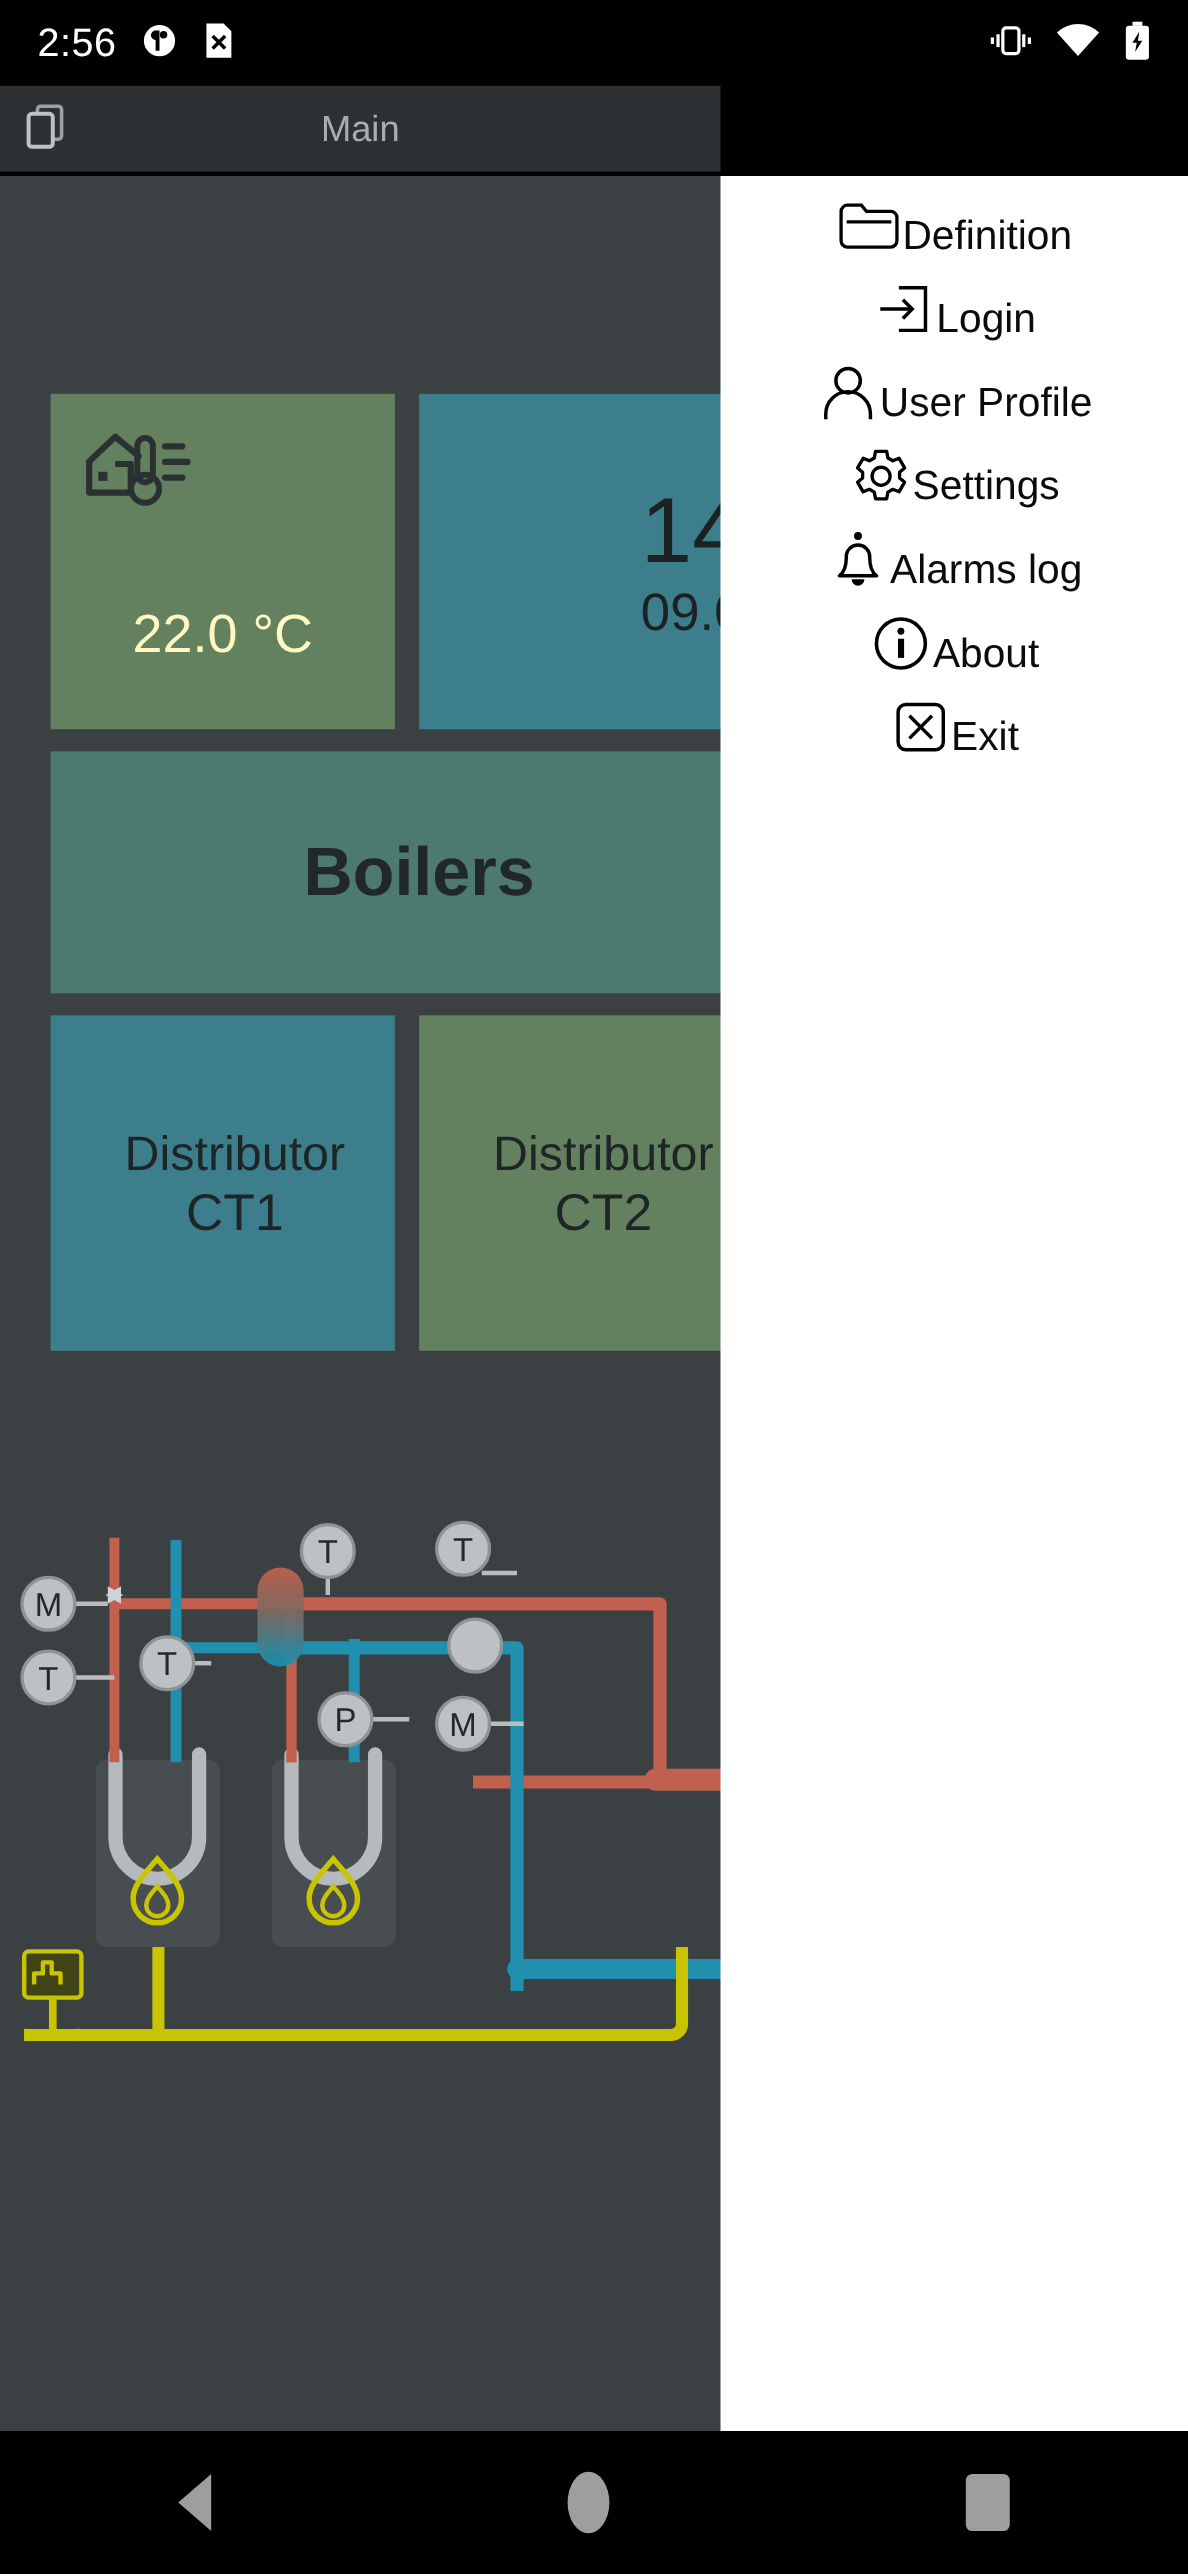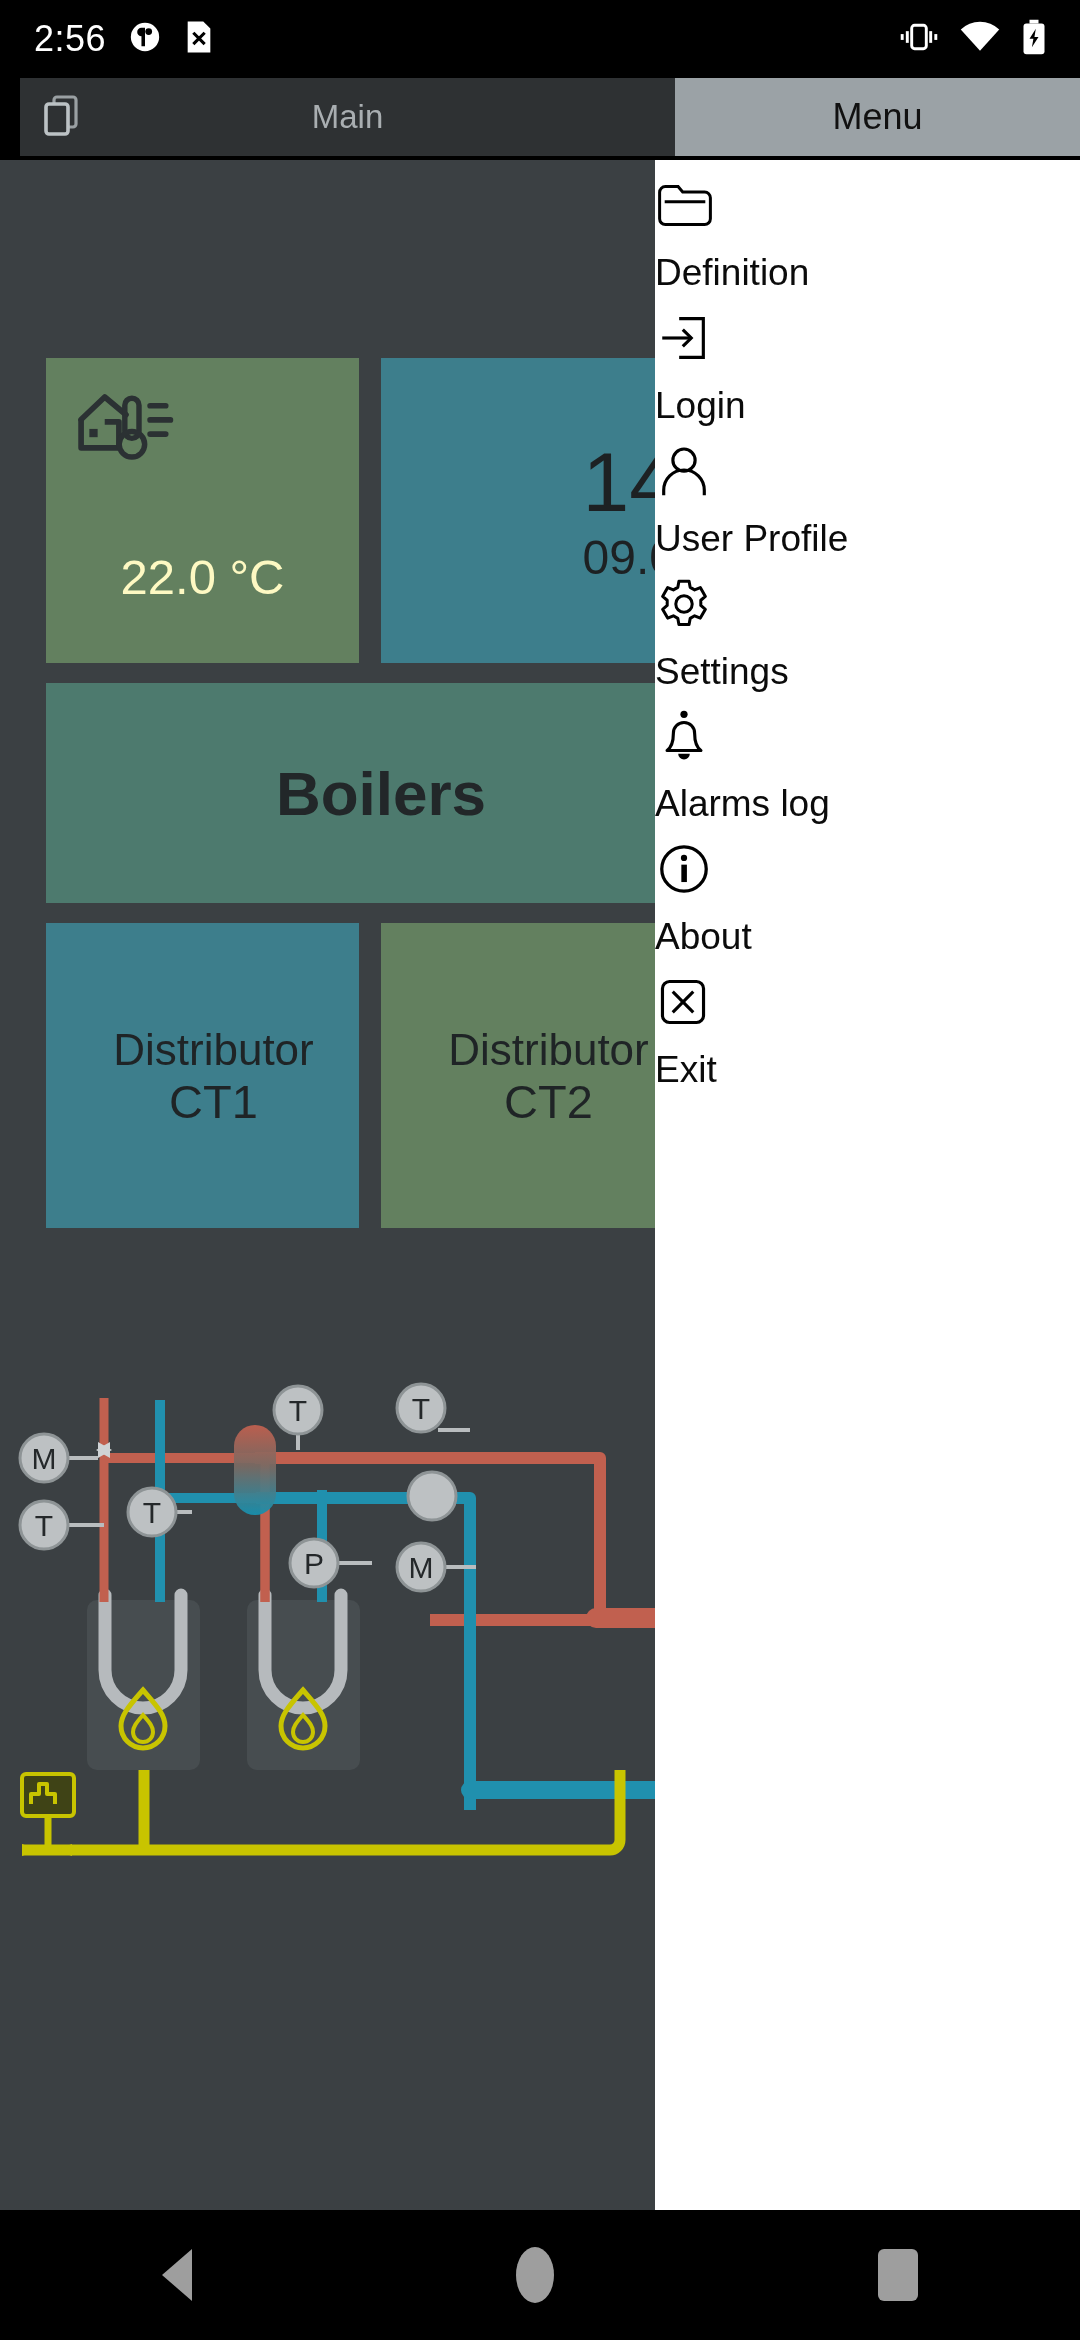--- a/index.html
+++ b/index.html
@@ -20,21 +20,20 @@
   }
   .sb-left { display:flex; align-items:center; gap:22px; }
   .sb-time { font-size:36px; letter-spacing:0.5px; font-family:"Liberation Sans", sans-serif; }
   .sb-right { display:flex; align-items:center; gap:22px; }
   .sb-icon { display:block; }
 
   
   .appbar {
     position:absolute; left:0; top:78px; width:1080px; height:78px;
     display:flex;
-    padding-left:20px;
   }
   .appbar-main {
     flex:0 0 655px; background:#2e3133;
     display:flex; align-items:center; position:relative;
   }
   .appbar-icon { position:absolute; left:18px; top:50%; transform:translateY(-50%); }
   .appbar-title {
     width:100%; text-align:center; color:#a9aeb1; font-size:33px;
     padding-right:0; padding-left:0;
   }
@@ -96,22 +95,22 @@
 
   
   .schematic { position:absolute; left:0; top:1210px; width:1080px; height:560px; }
 
   
   .drawer {
     position:absolute; left:655px; top:160px; width:425px; height:2050px;
     background:#fff;
   }
   .menu-item {
-    width:100%; display:flex; flex-direction:column;
-    align-items:flex-start; justify-content:center;
+    width:100%; display:flex; flex-direction:row;
+    align-items:center; justify-content:center;
     padding-top:14px;
   }
   .menu-item .mi-icon { height:62px; display:flex; align-items:center; justify-content:center; }
   .menu-item .mi-label {
     font-size:37px; color:#0b0b0b; margin-top:18px; text-align:center;
     line-height:1.05;
   }
 
   
   .navbar {
@@ -172,23 +171,20 @@
 
   <div class="appbar">
     <div class="appbar-main">
       <span class="appbar-icon">
         <svg width="48" height="48" viewBox="0 0 24 24">
             <rect x="8" y="3" width="11" height="15" rx="1.5" fill="none" stroke="#9aa0a3" stroke-width="1.6"></rect>
             <rect x="4" y="6.5" width="11" height="15" rx="1.5" fill="#2e3133" stroke="#bcc2c5" stroke-width="1.8"></rect>
           </svg>
       </span>
       <span class="appbar-title">Main</span>
-    </div>
-    <div class="appbar-menu">
-      <span>Menu</span>
     </div>
   </div>
 
   <div class="content">
 
     <div class="tiles">
 
       <div class="tile tile-temp">
         <span class="thermo-icon">
           <svg width="104" height="78" viewBox="0 0 44 33">

